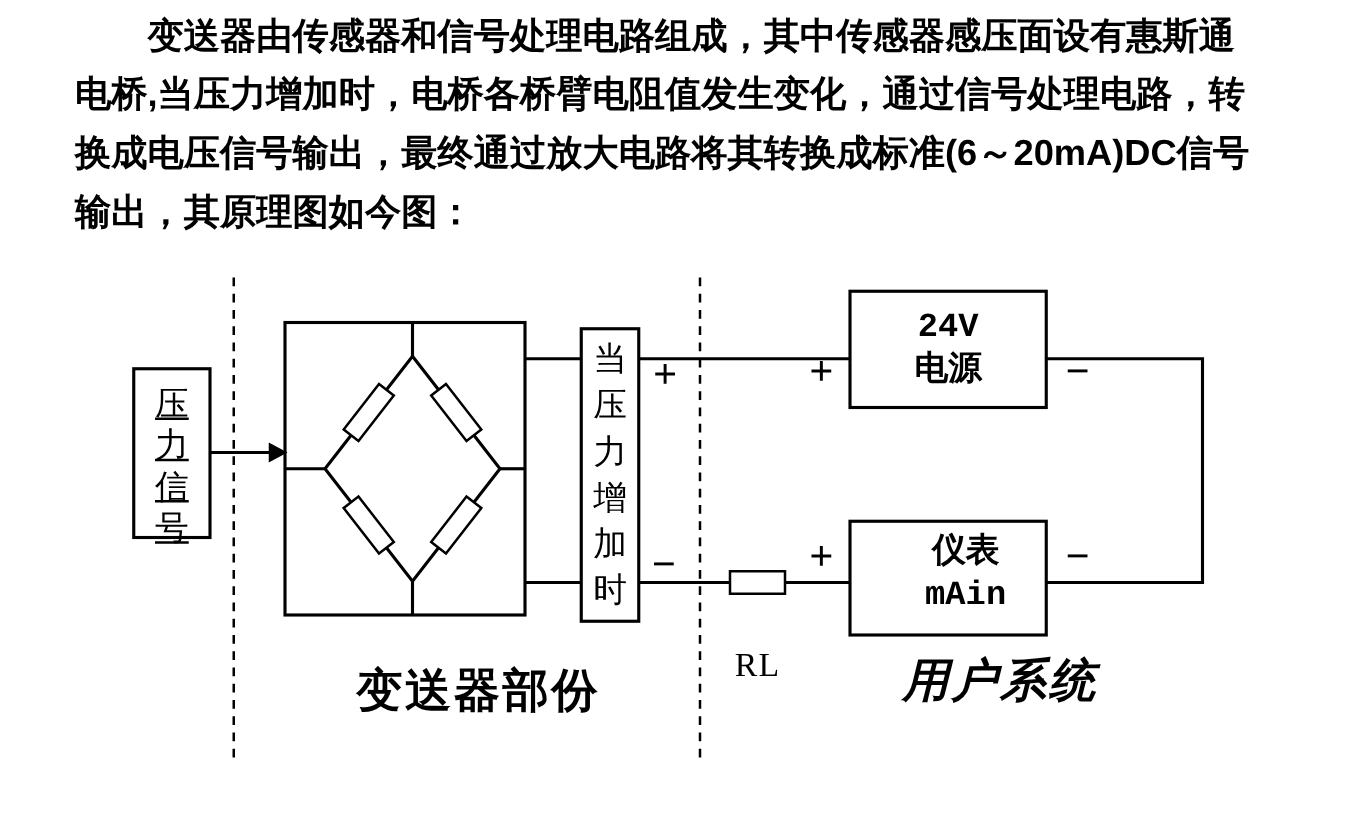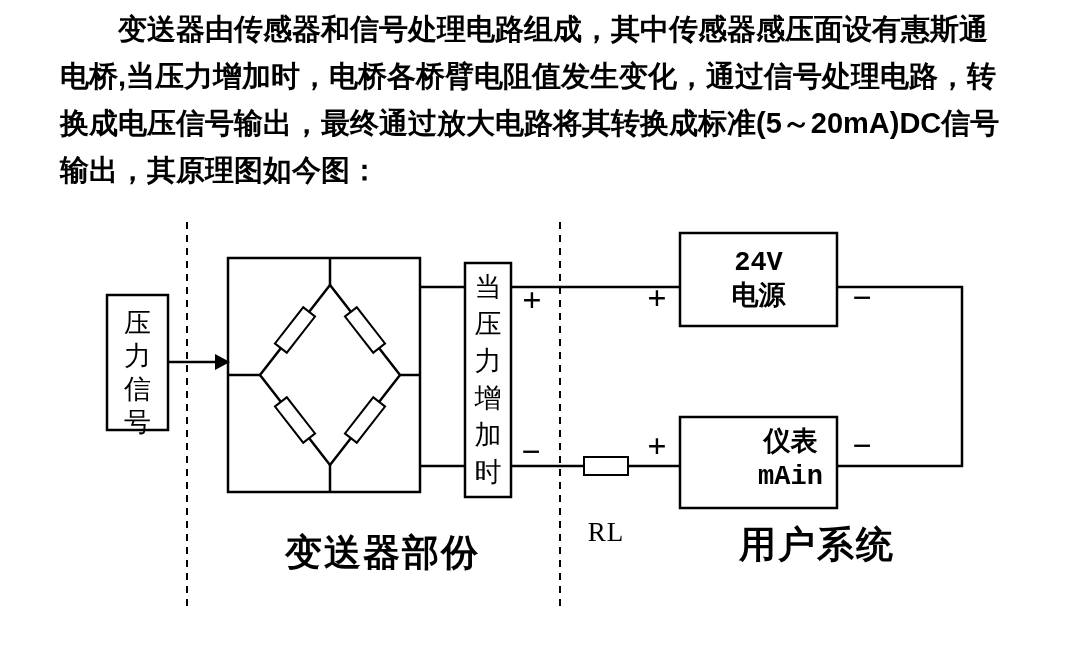--- a/index.html
+++ b/index.html
@@ -41,21 +41,21 @@
   .rl { font-size:27px; font-weight:400; text-align:center; letter-spacing:1px;margin-top:40px; }
   .section {
     font-size:37px; font-weight:700; text-align:right; letter-spacing:2px;
   }
 </style>
 </head>
 <body>
 
 <div class="page">
 
-  <div class="para">变送器由传感器和信号处理电路组成，其中传感器感压面设有惠斯通电桥,当压力增加时，电桥各桥臂电阻值发生变化，通过信号处理电路，转换成电压信号输出，最终通过放大电路将其转换成标准(5～20mA)DC信号输出，其原理图如今图：</div>
+  <div class="para">变送器由传感器和信号处理电路组成，其中传感器感压面设有惠斯通电桥,当压力增加时，电桥各桥臂电阻值发生变化，通过信号处理电路，转换成电压信号输出，最终通过放大电路将其转换成标准(6～20mA)DC信号输出，其原理图如今图：</div>
 
   <svg class="diagram" width="1080" height="653" viewBox="0 0 1080 653" xmlns="http://www.w3.org/2000/svg">
 
     <line class="dash" x1="187" y1="222" x2="187" y2="606"></line>
     <line class="dash" x1="560" y1="222" x2="560" y2="606"></line>
 
     <rect class="box" x="107" y="295" width="61" height="135"></rect>
 
     <line class="wire" x1="168" y1="362" x2="216" y2="362"></line>
     <polygon class="arrowhead" points="215,354 230,362 215,370"></polygon>
@@ -84,43 +84,43 @@
 
     <rect class="res" x="584" y="457" width="44" height="18"></rect>
 
     <rect class="box" x="680" y="233" width="157" height="93"></rect>
 
     <rect class="box" x="680" y="417" width="157" height="91"></rect>
 
     <polyline class="wire" points="837,287 962,287 962,466 837,466"></polyline>
   </svg>
 
-  <div class="lbl v-wrap" style="left:107px; top:295px; width:61px; height:155px;">
+  <div class="lbl v-wrap" style="left:107px; top:295px; width:61px; height:155px;text-decoration:underline;">
     <div class="v-text">压力信号</div>
   </div>
 
   <div class="lbl v-wrap" style="left:465px; top:263px; width:46px; height:234px;">
     <div class="v-text tall">当压力增加时</div>
   </div>
 
   <div class="lbl box-label" style="left:680px; top:233px; width:157px; height:93px;">
     <div>24V</div>
     <div>电源</div>
   </div>
 
-  <div class="lbl box-label" style="left:704px; top:417px; width:157px; height:86px;padding-left:16px;">
+  <div class="lbl box-label" style="left:686px; top:417px; width:157px; height:86px;padding-left:16px;">
     <div>仪表</div>
     <div>mAin</div>
   </div>
 
   <div class="sign" style="left:532px; top:300px;">+</div>
   <div class="sign" style="left:531px; top:452px;">−</div>
   <div class="sign" style="left:657px; top:298px;">+</div>
   <div class="sign" style="left:862px; top:298px;">−</div>
   <div class="sign" style="left:657px; top:446px;">+</div>
   <div class="sign" style="left:862px; top:446px;">−</div>
 
   <div class="lbl rl" style="left:584px; top:477px; width:44px;">RL</div>
 
   <div class="lbl section" style="left:240px; top:528px; width:240px;">变送器部份</div>
-  <div class="lbl section" style="left:655px; top:520px; width:240px;">用户系统</div>
+  <div class="lbl section" style="left:638px; top:520px; width:240px;font-style:italic;">用户系统</div>
 
 </div>
 
 </body></html>

